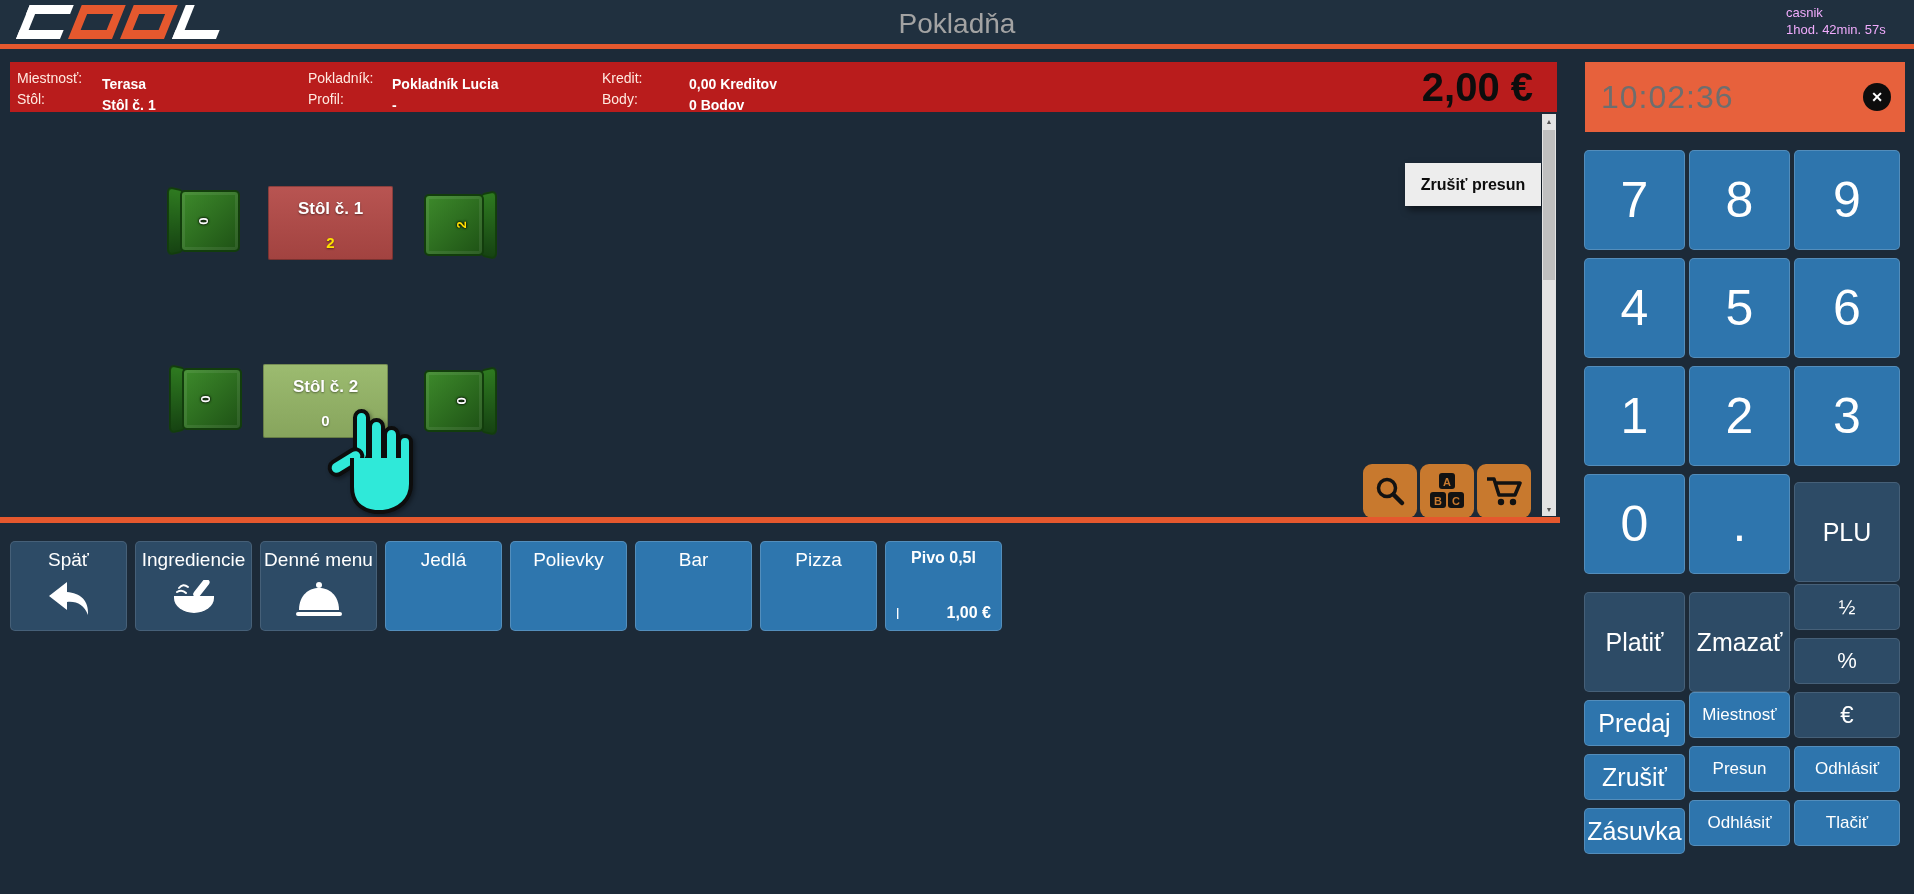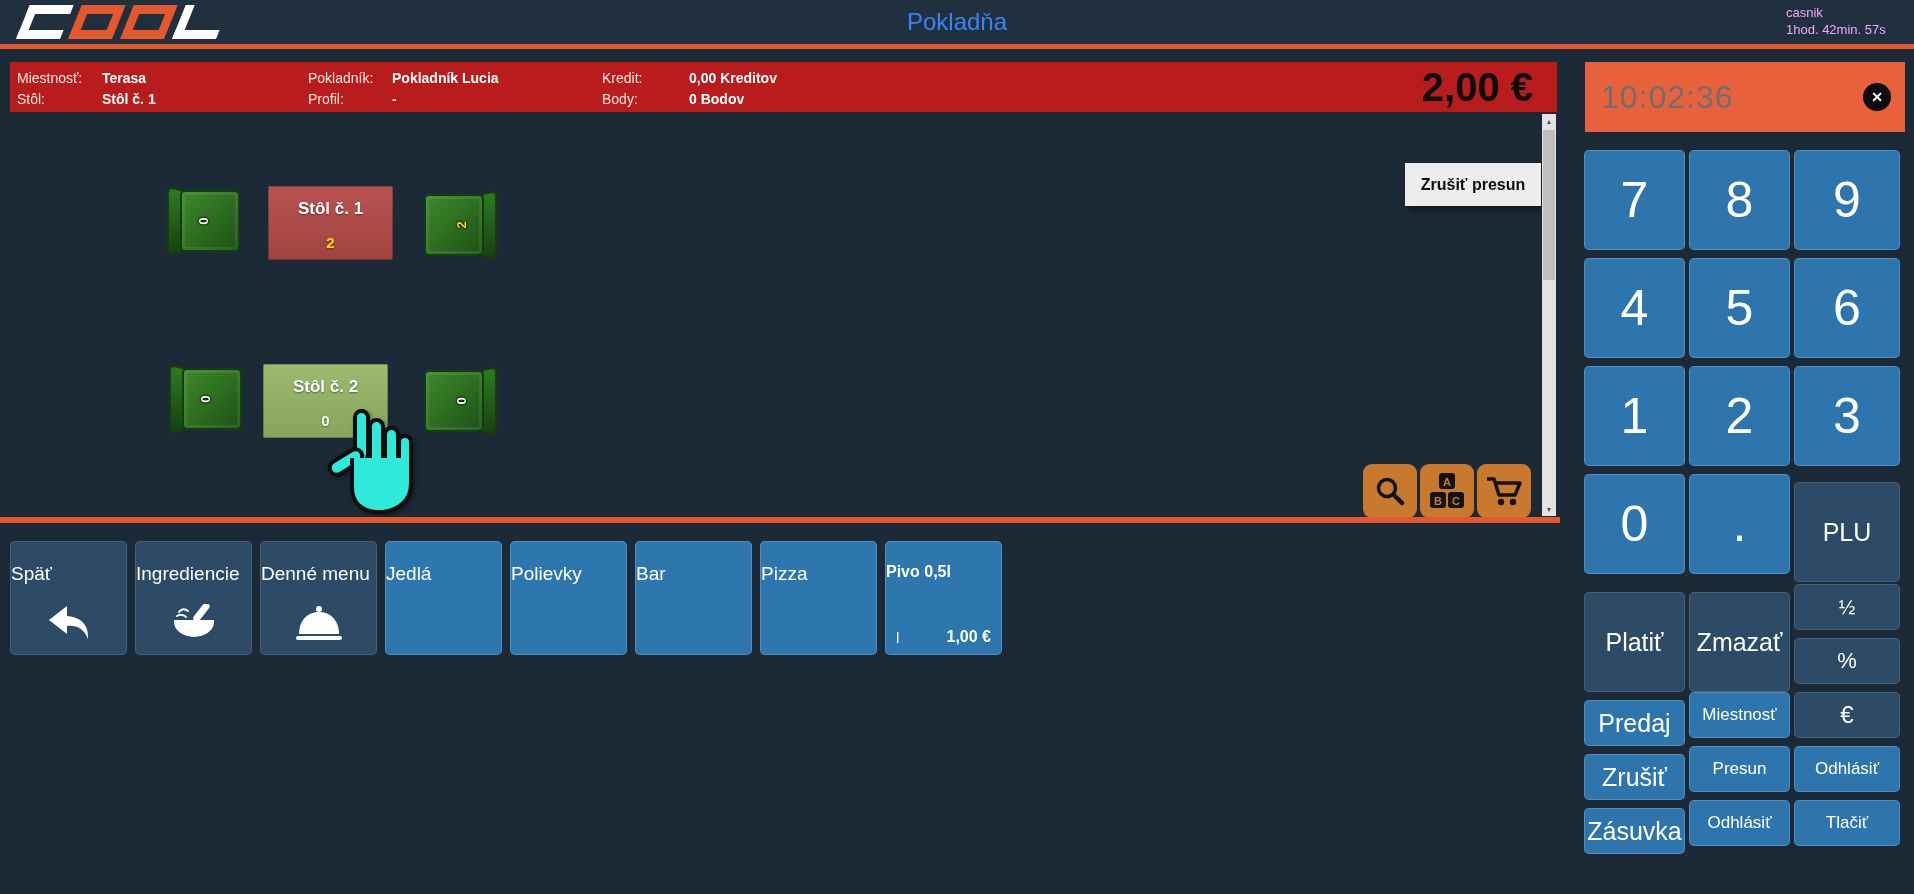--- a/index.html
+++ b/index.html
@@ -9,30 +9,30 @@
     -webkit-font-smoothing:antialiased; color:#fff;
   }
   
   .topbar { position:absolute; left:0; top:0; width:1914px; height:44px; background:#20303f; }
   .logo { position:absolute; left:16px; top:5px; display:flex; gap:8px; transform:skewX(-22deg); transform-origin:bottom left; }
   .gl { width:44px; height:34px; box-sizing:border-box; }
   .gl-c { border:9px solid #fff; border-right:none; }
   .gl-o { border:9px solid #e5582e; }
   .gl-l { border-left:9px solid #fff; border-bottom:9px solid #fff; }
   .sr { position:absolute; width:1px; height:1px; overflow:hidden; clip:rect(0 0 0 0); }
-  .app-title { position:absolute; left:0; right:0; top:8px; text-align:center; font-size:24px; color:#3b82f6; }
+  .app-title { position:absolute; left:0; right:0; top:8px; text-align:center; font-size:28px; color:#a3a3a3; }
   .user-box { position:absolute; right:8px; top:4px; width:120px; font-size:13px; line-height:17px; color:#f0abfc; text-align:left; }
   .accent { position:absolute; background:#e5582e; }
   .accent.top { left:0; top:44px; width:1914px; height:5px; }
   .accent.bottom { left:0; top:517px; width:1560px; height:6px; }
 
   
   .info-bar { position:absolute; left:10px; top:62px; width:1547px; height:50px; background:#b91c1c;text-align:center; }
   .ib-label { position:absolute; font-size:14px; color:#ffe9e0; white-space:nowrap; }
-  .ib-value { position:absolute; font-size:14px; font-weight:bold; color:#fff; white-space:nowrap; }
+  .ib-value { position:absolute; font-size:14px; font-weight:bold; color:#fff; white-space:nowrap;margin-top:6px; }
   .ib-total { position:absolute; right:24px; top:0; height:50px; display:flex; align-items:center;
               font-size:40px; font-weight:bold; color:#0d0d0d; }
 
   
   .clock-panel { position:absolute; left:1585px; top:62px; width:320px; height:70px; background:#e7613c; }
   .clock-time { position:absolute; left:16px; top:50%; transform:translateY(-50%);
                 font-size:32px; color:#6e6e6e; letter-spacing:1px; }
   .clock-close { position:absolute; right:14px; top:50%; transform:translateY(-50%);
                  width:28px; height:28px; border-radius:50%; background:#0d0d0d; color:#fff;
                  display:flex; align-items:center; justify-content:center; font-size:14px; font-weight:bold; cursor:pointer; }
@@ -74,22 +74,22 @@
   .chair-right .num { transform:translate(-50%,-50%) rotate(-90deg); }
   .num.yellow { color:#ffe100; }
 
   .cursor { position:absolute; left:322px; top:296px; pointer-events:none; filter:drop-shadow(2px 2px 2px rgba(0,0,0,.4)); }
 
   .map-iconbtn { position:absolute; top:352px; width:54px; height:54px; background:#c8792e; border-radius:9px;
                  display:flex; align-items:center; justify-content:center; cursor:pointer; }
 
   
   .toolbar { position:absolute; left:10px; top:541px; width:1904px; height:114px; }
-  .tile { position:absolute; top:0; width:117px; height:114px; box-sizing:border-box; border-radius:5px;
-          background:#2d4b66; border:1px solid rgba(255,255,255,.12); padding-top:20px; cursor:pointer; }
+  .tile { position:absolute; top:0; width:117px; height:90px; box-sizing:border-box; border-radius:5px;
+          background:#2d4b66; border:1px solid rgba(255,255,255,.12); text-align:center; padding-top:6px; cursor:pointer; }
   .tile.blue { background:#2e76ae; border-color:rgba(255,255,255,.18); }
   .tile-label { font-size:19px; line-height:23px; color:#fff; }
   .tile-label.bold-sm { font-size:16px; font-weight:bold; line-height:20px; }
   .tile-icon { position:absolute; bottom:12px; left:50%; transform:translateX(-50%); }
   .pv-unit { position:absolute; left:10px; bottom:8px; font-size:15px; color:#fff; }
   .pv-price { position:absolute; right:10px; bottom:8px; font-size:16px; font-weight:bold; color:#fff; }
 
   
   .keypad { position:absolute; left:1584px; top:150px; width:321px; height:700px; }
   .key { position:absolute; box-sizing:border-box; border-radius:5px; display:flex; align-items:center;

